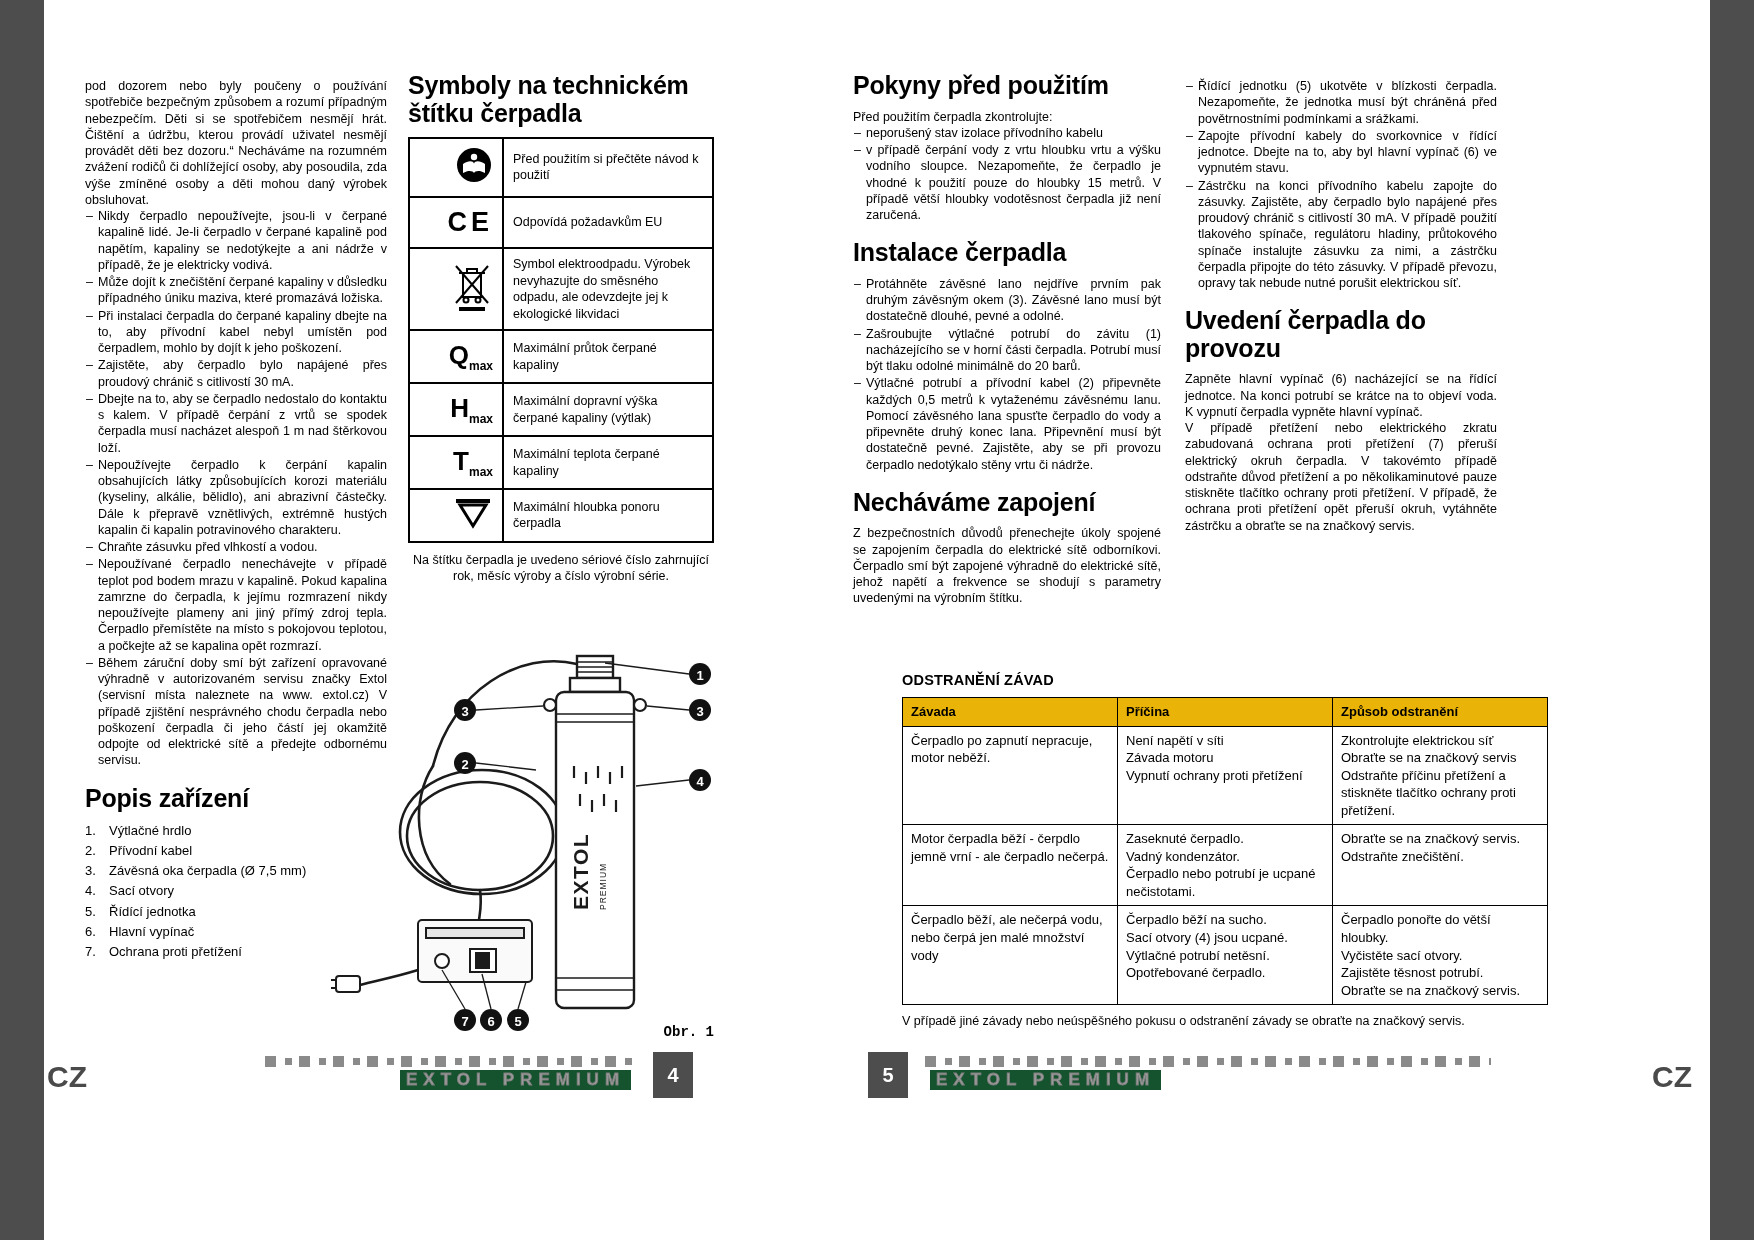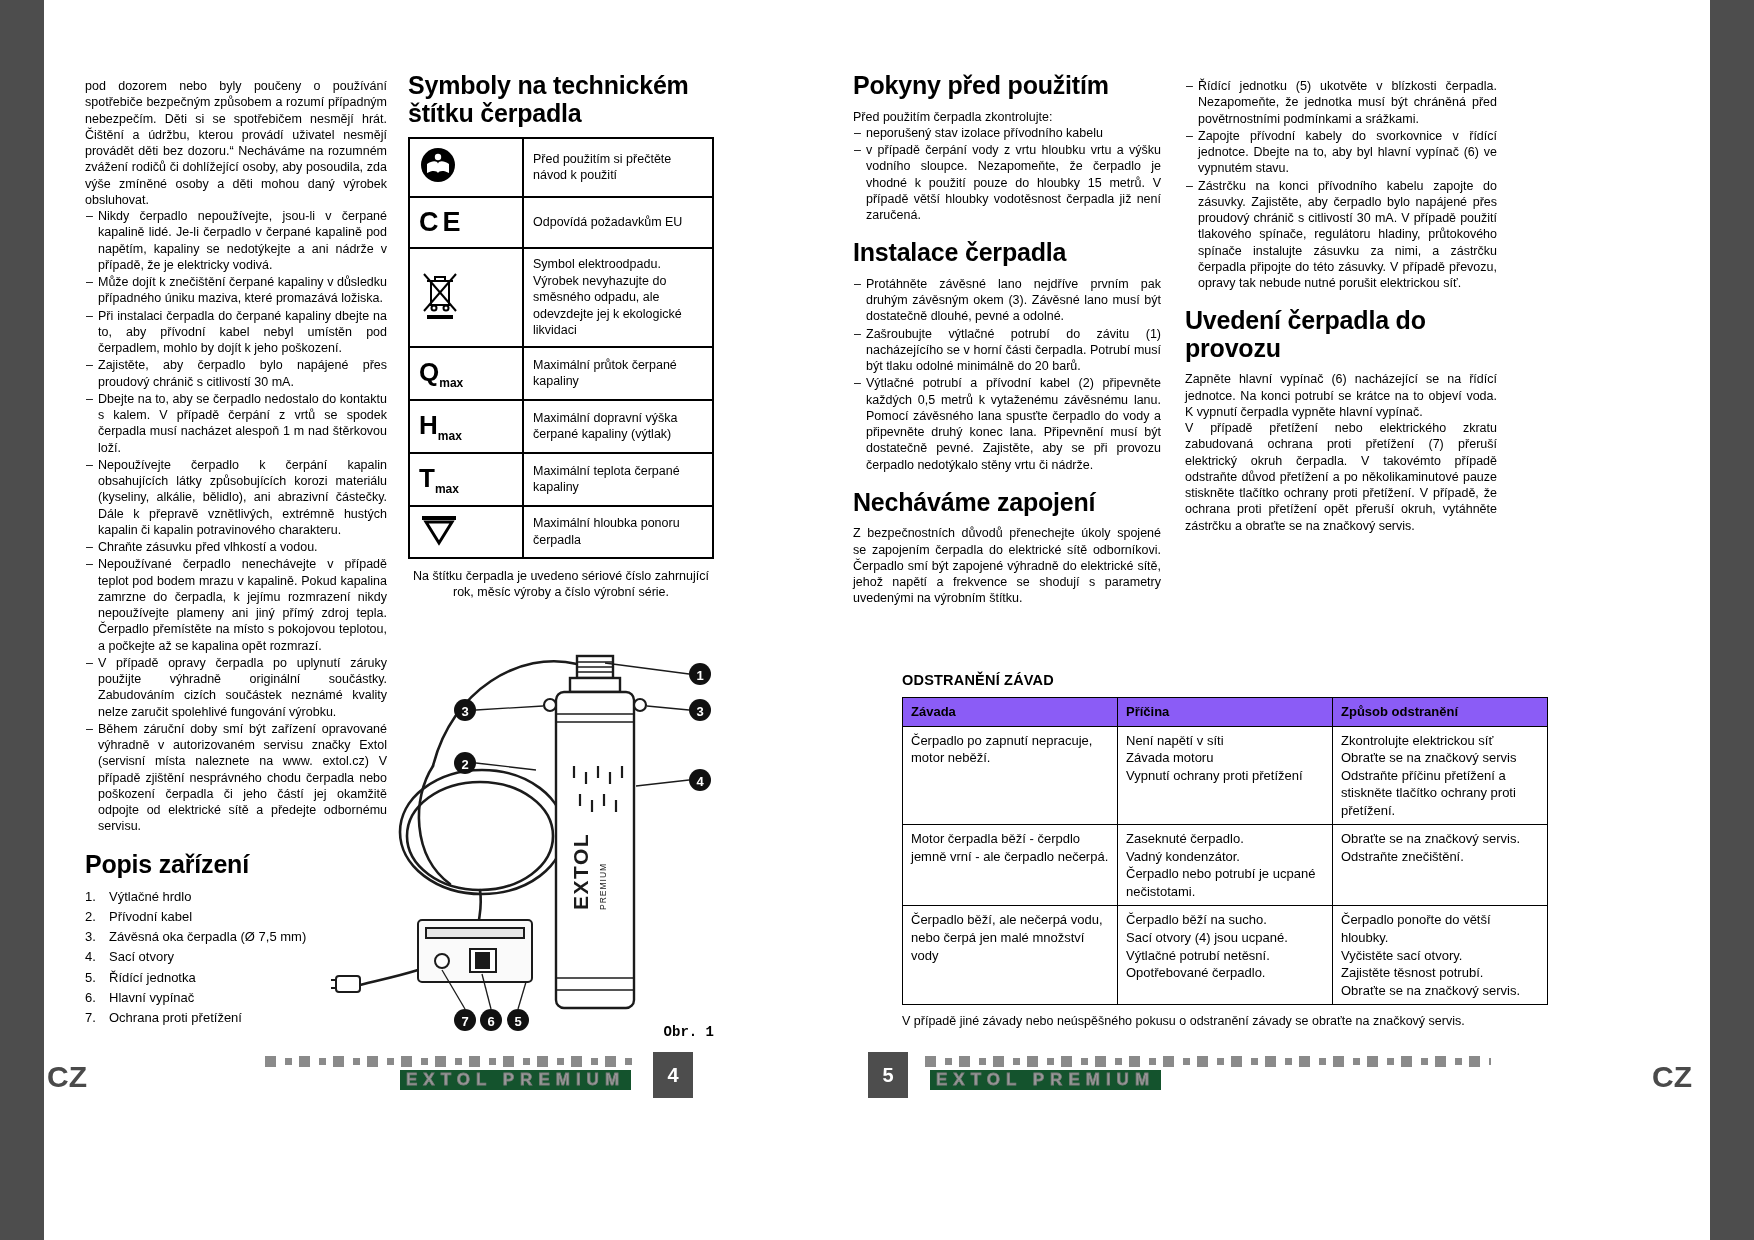--- a/index.html
+++ b/index.html
@@ -28,41 +28,41 @@
   .bullets .b { position:relative; padding-left:13px; margin-bottom:1px; }
   .bullets .b::before { content:"–"; position:absolute; left:1px; top:0; }
 
   .numlist { margin-top:2px; }
   .numlist .n { display:flex; line-height:1.55; font-size:13px; }
   .numlist .no { width:24px; flex:0 0 24px; }
 
   
   table.symtable { border-collapse:collapse; width:100%; margin-top:10px; }
   table.symtable td { border:2px solid #000; padding:7px 9px; font-size:12.5px; line-height:1.32; vertical-align:middle; }
-  table.symtable td.sym { width:114px; text-align:left; }
+  table.symtable td.sym { width:94px; text-align:right; }
   .ce { font-size:27px; font-weight:bold; letter-spacing:4px; }
   .qsym { font-size:26px; font-weight:bold; }
   .qsym sub { font-size:12px; font-weight:bold; }
   .serial-note { text-align:center; margin-top:9px; font-size:12.5px; line-height:1.3; }
 
   
   #figure { position:absolute; left:330px; top:648px; width:388px; height:398px; }
   #figure svg { display:block; }
   .cnum { fill:#fff; font-size:13px; font-weight:bold; text-anchor:middle; dominant-baseline:central; font-family:"Liberation Sans",sans-serif; }
   .obr { position:absolute; right:4px; bottom:6px; font-size:14px; font-weight:bold;font-family:Liberation Mono, monospace; }
 
   
   #faults { position:absolute; left:902px; top:672px; width:646px; }
   #faults h2 { font-size:14.5px; font-weight:bold; margin-bottom:9px; letter-spacing:0.2px; }
   table.faulttable { border-collapse:collapse; table-layout:fixed; width:100%; }
   table.faulttable th, table.faulttable td {
     border:1.5px solid #000; padding:5px 8px; font-size:13px; line-height:1.35;
     vertical-align:top; text-align:left; white-space:pre-line;
   }
-  table.faulttable th { background:#8b5cf6; font-weight:bold;margin-top:11px; }
+  table.faulttable th { background:#eab308; font-weight:bold;margin-top:11px; }
   .fault-note { margin-top:9px; font-size:12.5px; }
 
   
   .cz { position:absolute; font-size:30px; font-weight:bold; color:#4a4a4a; top:1060px; }
   .czl { left:47px; }
   .czr { left:1652px; }
   .sqrow {
     position:absolute; top:1056px; height:11px;
     background-image:
       linear-gradient(90deg, #8a8a8a 0 11px, transparent 11px),
@@ -96,21 +96,20 @@
   <p class="jt">pod dozorem nebo byly poučeny o používání spotřebiče bezpečným způsobem a rozumí případným nebezpečím. Děti si se spotřebičem nesmějí hrát. Čištění a údržbu, kterou provádí uživatel nesmějí provádět děti bez dozoru.“ Necháváme na rozumném zvážení rodičů či dohlížející osoby, aby posoudila, zda výše zmíněné osoby a děti mohou daný výrobek obsluhovat.</p>
   <div class="bullets">
     <div class="b jt">Nikdy čerpadlo nepoužívejte, jsou-li v čerpané kapalině lidé. Je-li čerpadlo v čerpané kapalině pod napětím, kapaliny se nedotýkejte a ani nádrže v případě, že je elektricky vodivá.</div>
     <div class="b jt">Může dojít k znečištění čerpané kapaliny v důsledku případného úniku maziva, které promazává ložiska.</div>
     <div class="b jt">Při instalaci čerpadla do čerpané kapaliny dbejte na to, aby přívodní kabel nebyl umístěn pod čerpadlem, mohlo by dojít k jeho poškození.</div>
     <div class="b jt">Zajistěte, aby čerpadlo bylo napájené přes proudový chránič s citlivostí 30 mA.</div>
     <div class="b jt">Dbejte na to, aby se čerpadlo nedostalo do kontaktu s kalem. V případě čerpání z vrtů se spodek čerpadla musí nacházet alespoň 1 m nad štěrkovou loží.</div>
     <div class="b jt">Nepoužívejte čerpadlo k čerpání kapalin obsahujících látky způsobujících korozi materiálu (kyseliny, alkálie, bělidlo), ani abrazivní částečky. Dále k přepravě vznětlivých, extrémně hustých kapalin či kapalin potravinového charakteru.</div>
     <div class="b jt">Chraňte zásuvku před vlhkostí a vodou.</div>
     <div class="b jt">Nepoužívané čerpadlo nenechávejte v případě teplot pod bodem mrazu v kapalině. Pokud kapalina zamrzne do čerpadla, k jejímu rozmrazení nikdy nepoužívejte plameny ani jiný přímý zdroj tepla. Čerpadlo přemístěte na místo s pokojovou teplotou, a počkejte až se kapalina opět rozmrazí.</div>
-    <div class="b jt">V případě opravy čerpadla po uplynutí záruky použijte výhradně originální součástky. Zabudováním cizích součástek neznámé kvality nelze zaručit spolehlivé fungování výrobku.</div>
     <div class="b jt">Během záruční doby smí být zařízení opravované výhradně v autorizovaném servisu značky Extol (servisní místa naleznete na www. extol.cz) V případě zjištění nesprávného chodu čerpadla nebo poškození čerpadla či jeho částí jej okamžitě odpojte od elektrické sítě a předejte odbornému servisu.</div>
   </div>
   <h1 class="section">Popis zařízení</h1>
   <div class="numlist">
     <div class="n">
         <span class="no">1.</span>
         <span>Výtlačné hrdlo</span>
       </div>
     <div class="n">
         <span class="no">2.</span>

